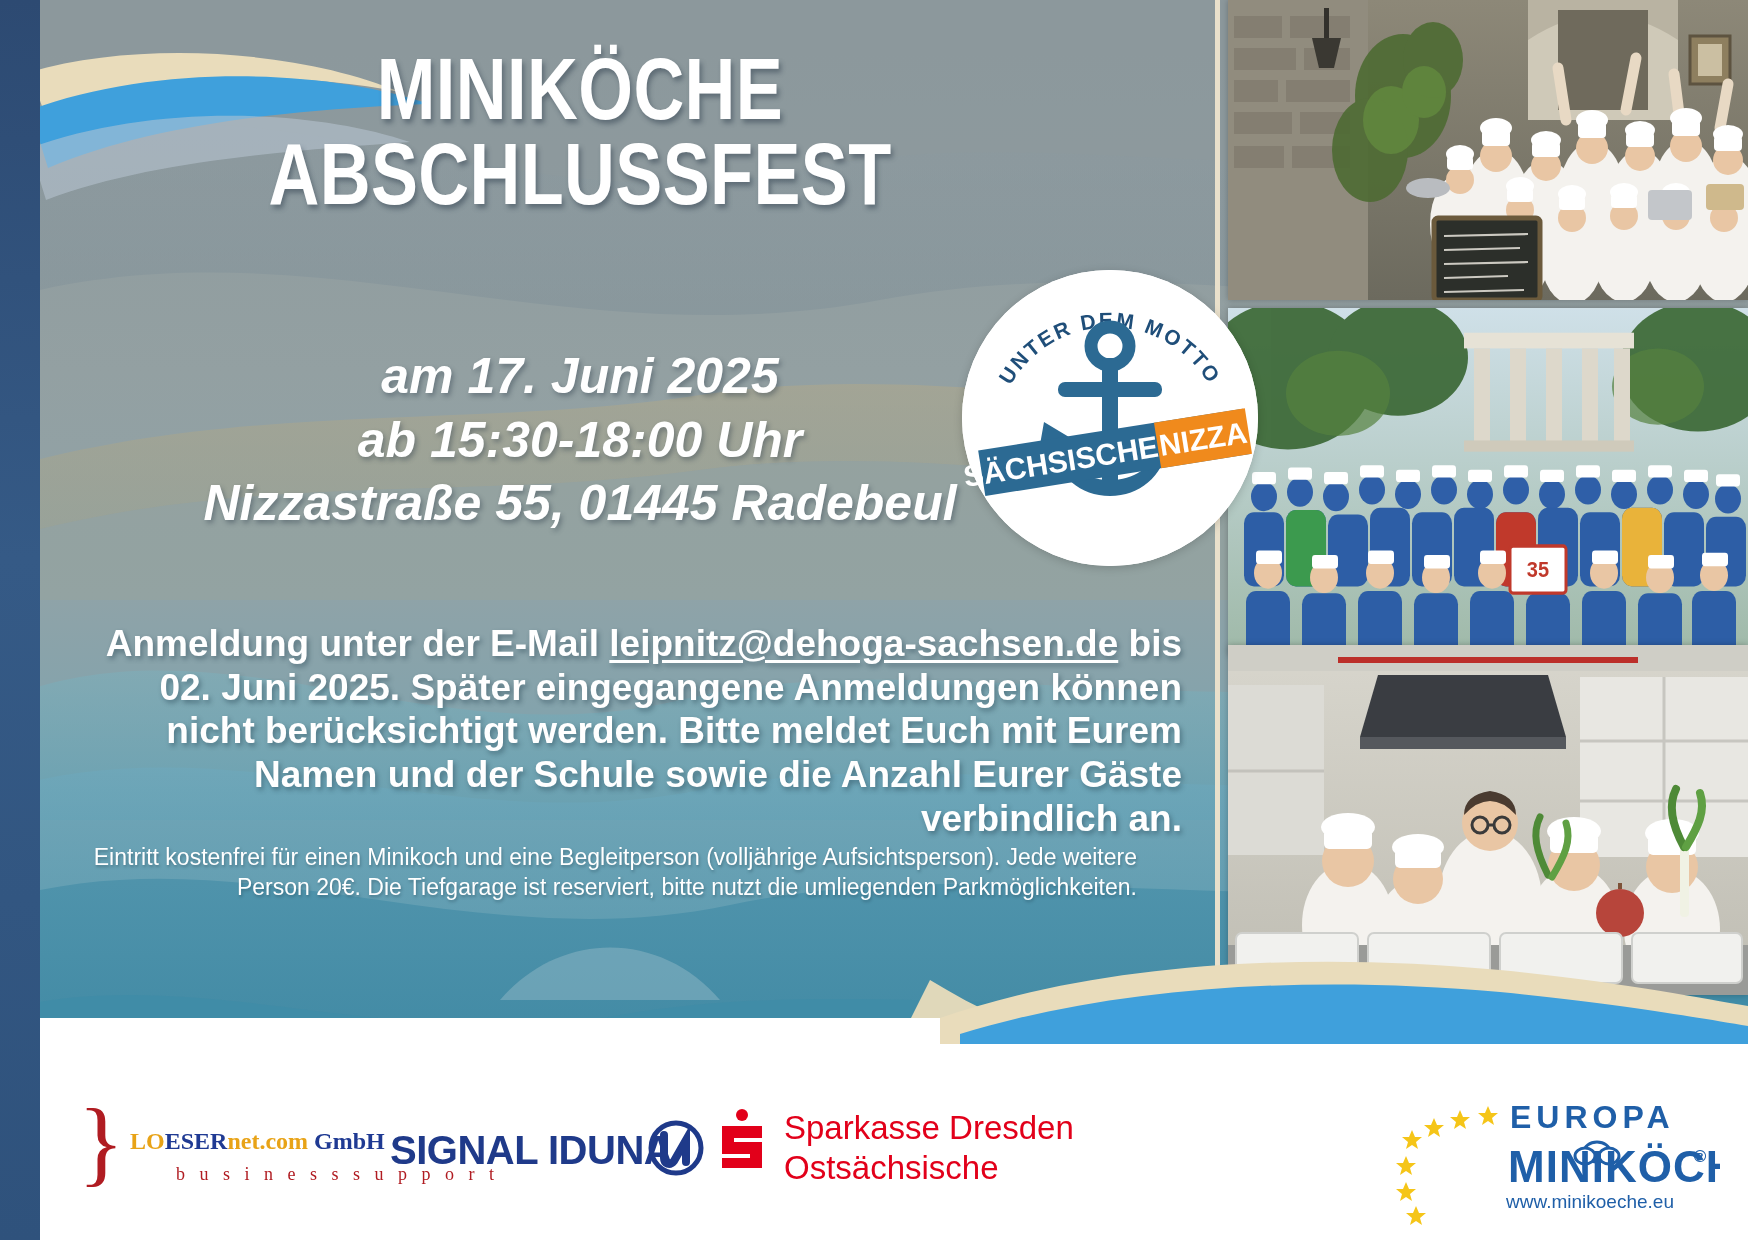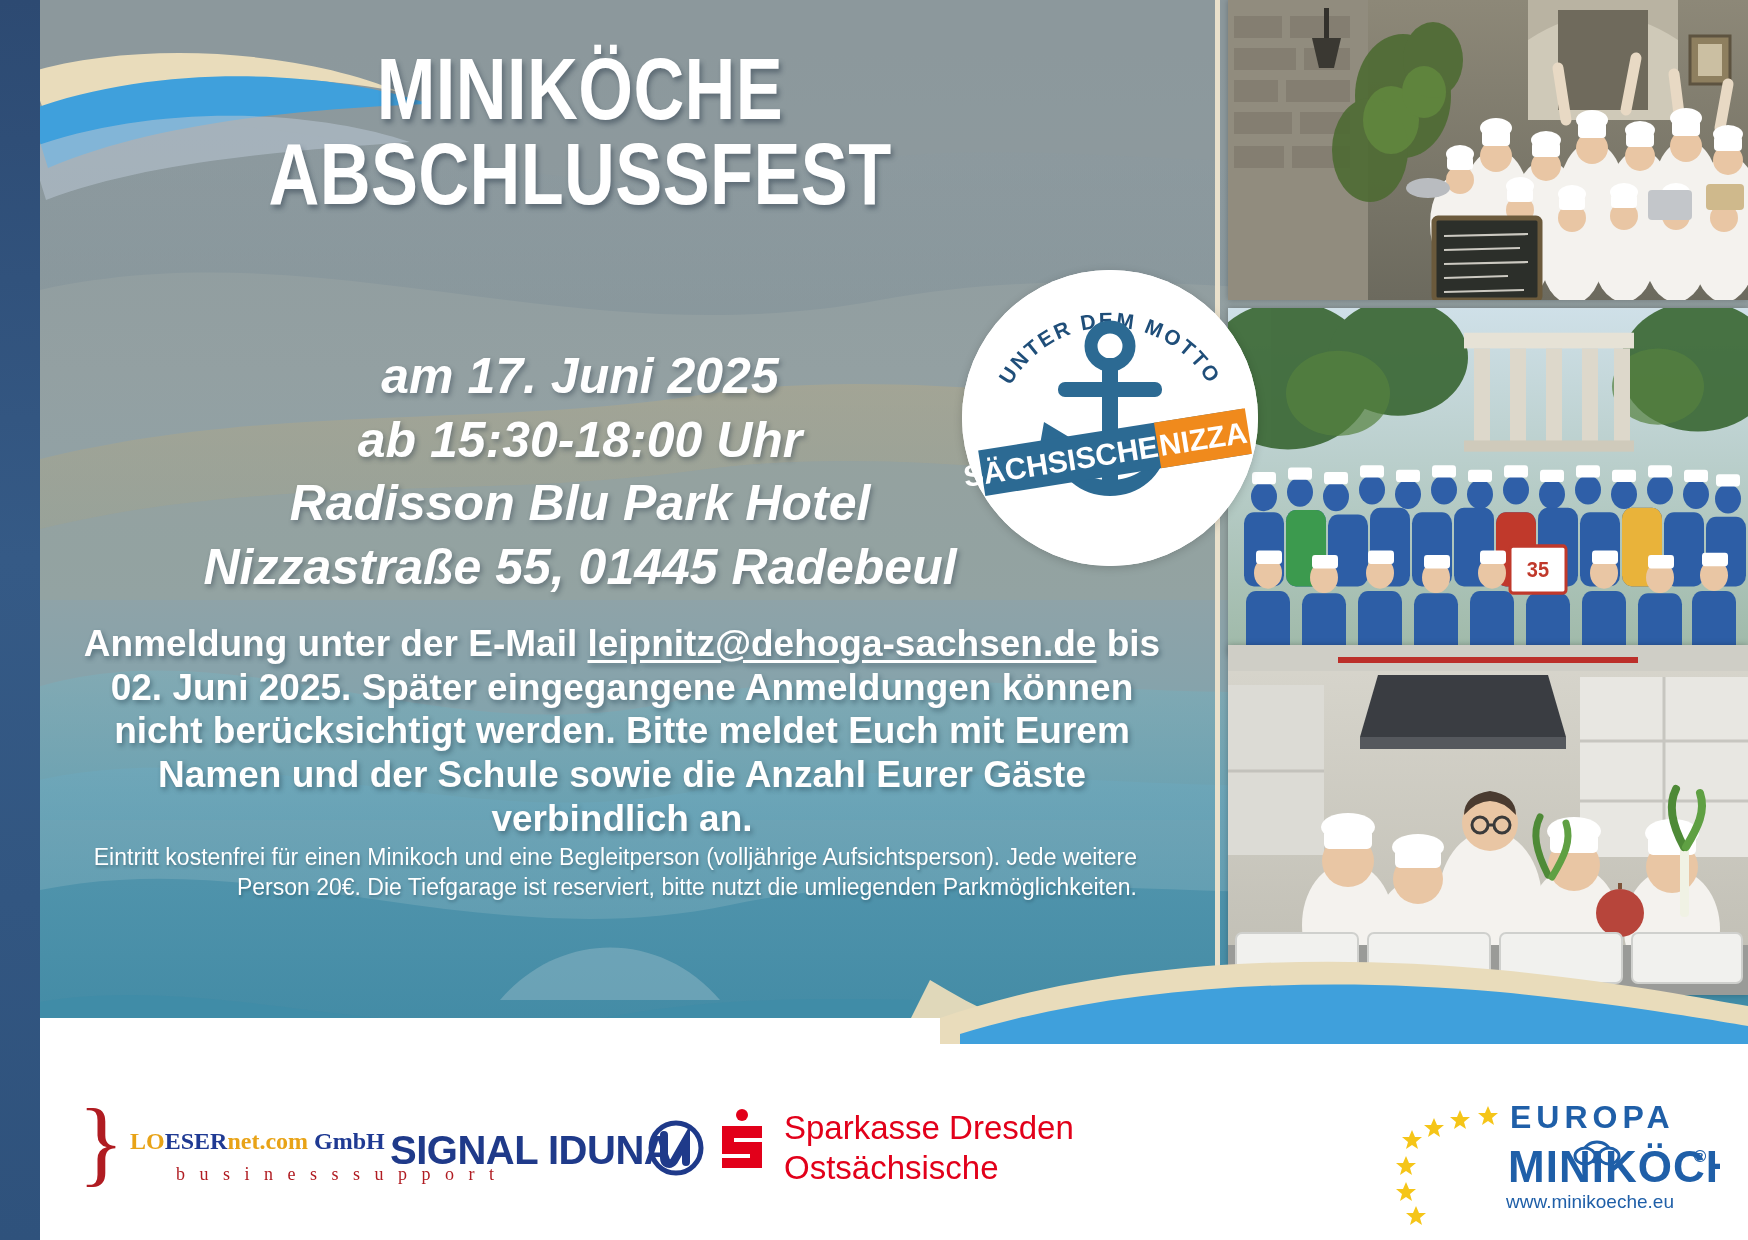--- a/index.html
+++ b/index.html
@@ -106,21 +106,21 @@
     line-height: 1.27;
     text-shadow: 2px 3px 5px rgba(40,55,70,.40);
   }
 
   
   .register {
     position: absolute;
     left: 62px;
     top: 622px;
     width: 1120px;
-    text-align: center;
+    text-align: right;
     z-index: 20;
     color: #ffffff;
     font-weight: 700;
     font-size: 37px;
     line-height: 1.18;
     text-shadow: 2px 3px 5px rgba(30,60,75,.45);
   }
   .register .mail {
     text-decoration: underline;
     text-underline-offset: 4px;
@@ -635,21 +635,20 @@
   </div>
 
   <div class="headline">
     <span class="l">MINIKÖCHE</span>
     <span class="l l2">ABSCHLUSSFEST</span>
   </div>
 
   <div class="details">
     <span class="d">am 17. Juni 2025</span>
     <span class="d">ab 15:30-18:00 Uhr</span>
-    <span class="d">Radisson Blu Park Hotel</span>
     <span class="d">Nizzastraße 55, 01445 Radebeul</span>
   </div>
 
   <div class="badge">
     <svg viewBox="0 0 296 296" xmlns="http://www.w3.org/2000/svg">
       <defs>
         <path id="arcPath" d="M 36,150 A 114,114 0 0 1 260,150" fill="none"></path>
       </defs>
       <circle cx="148" cy="148" r="148" fill="#ffffff"></circle>
 

